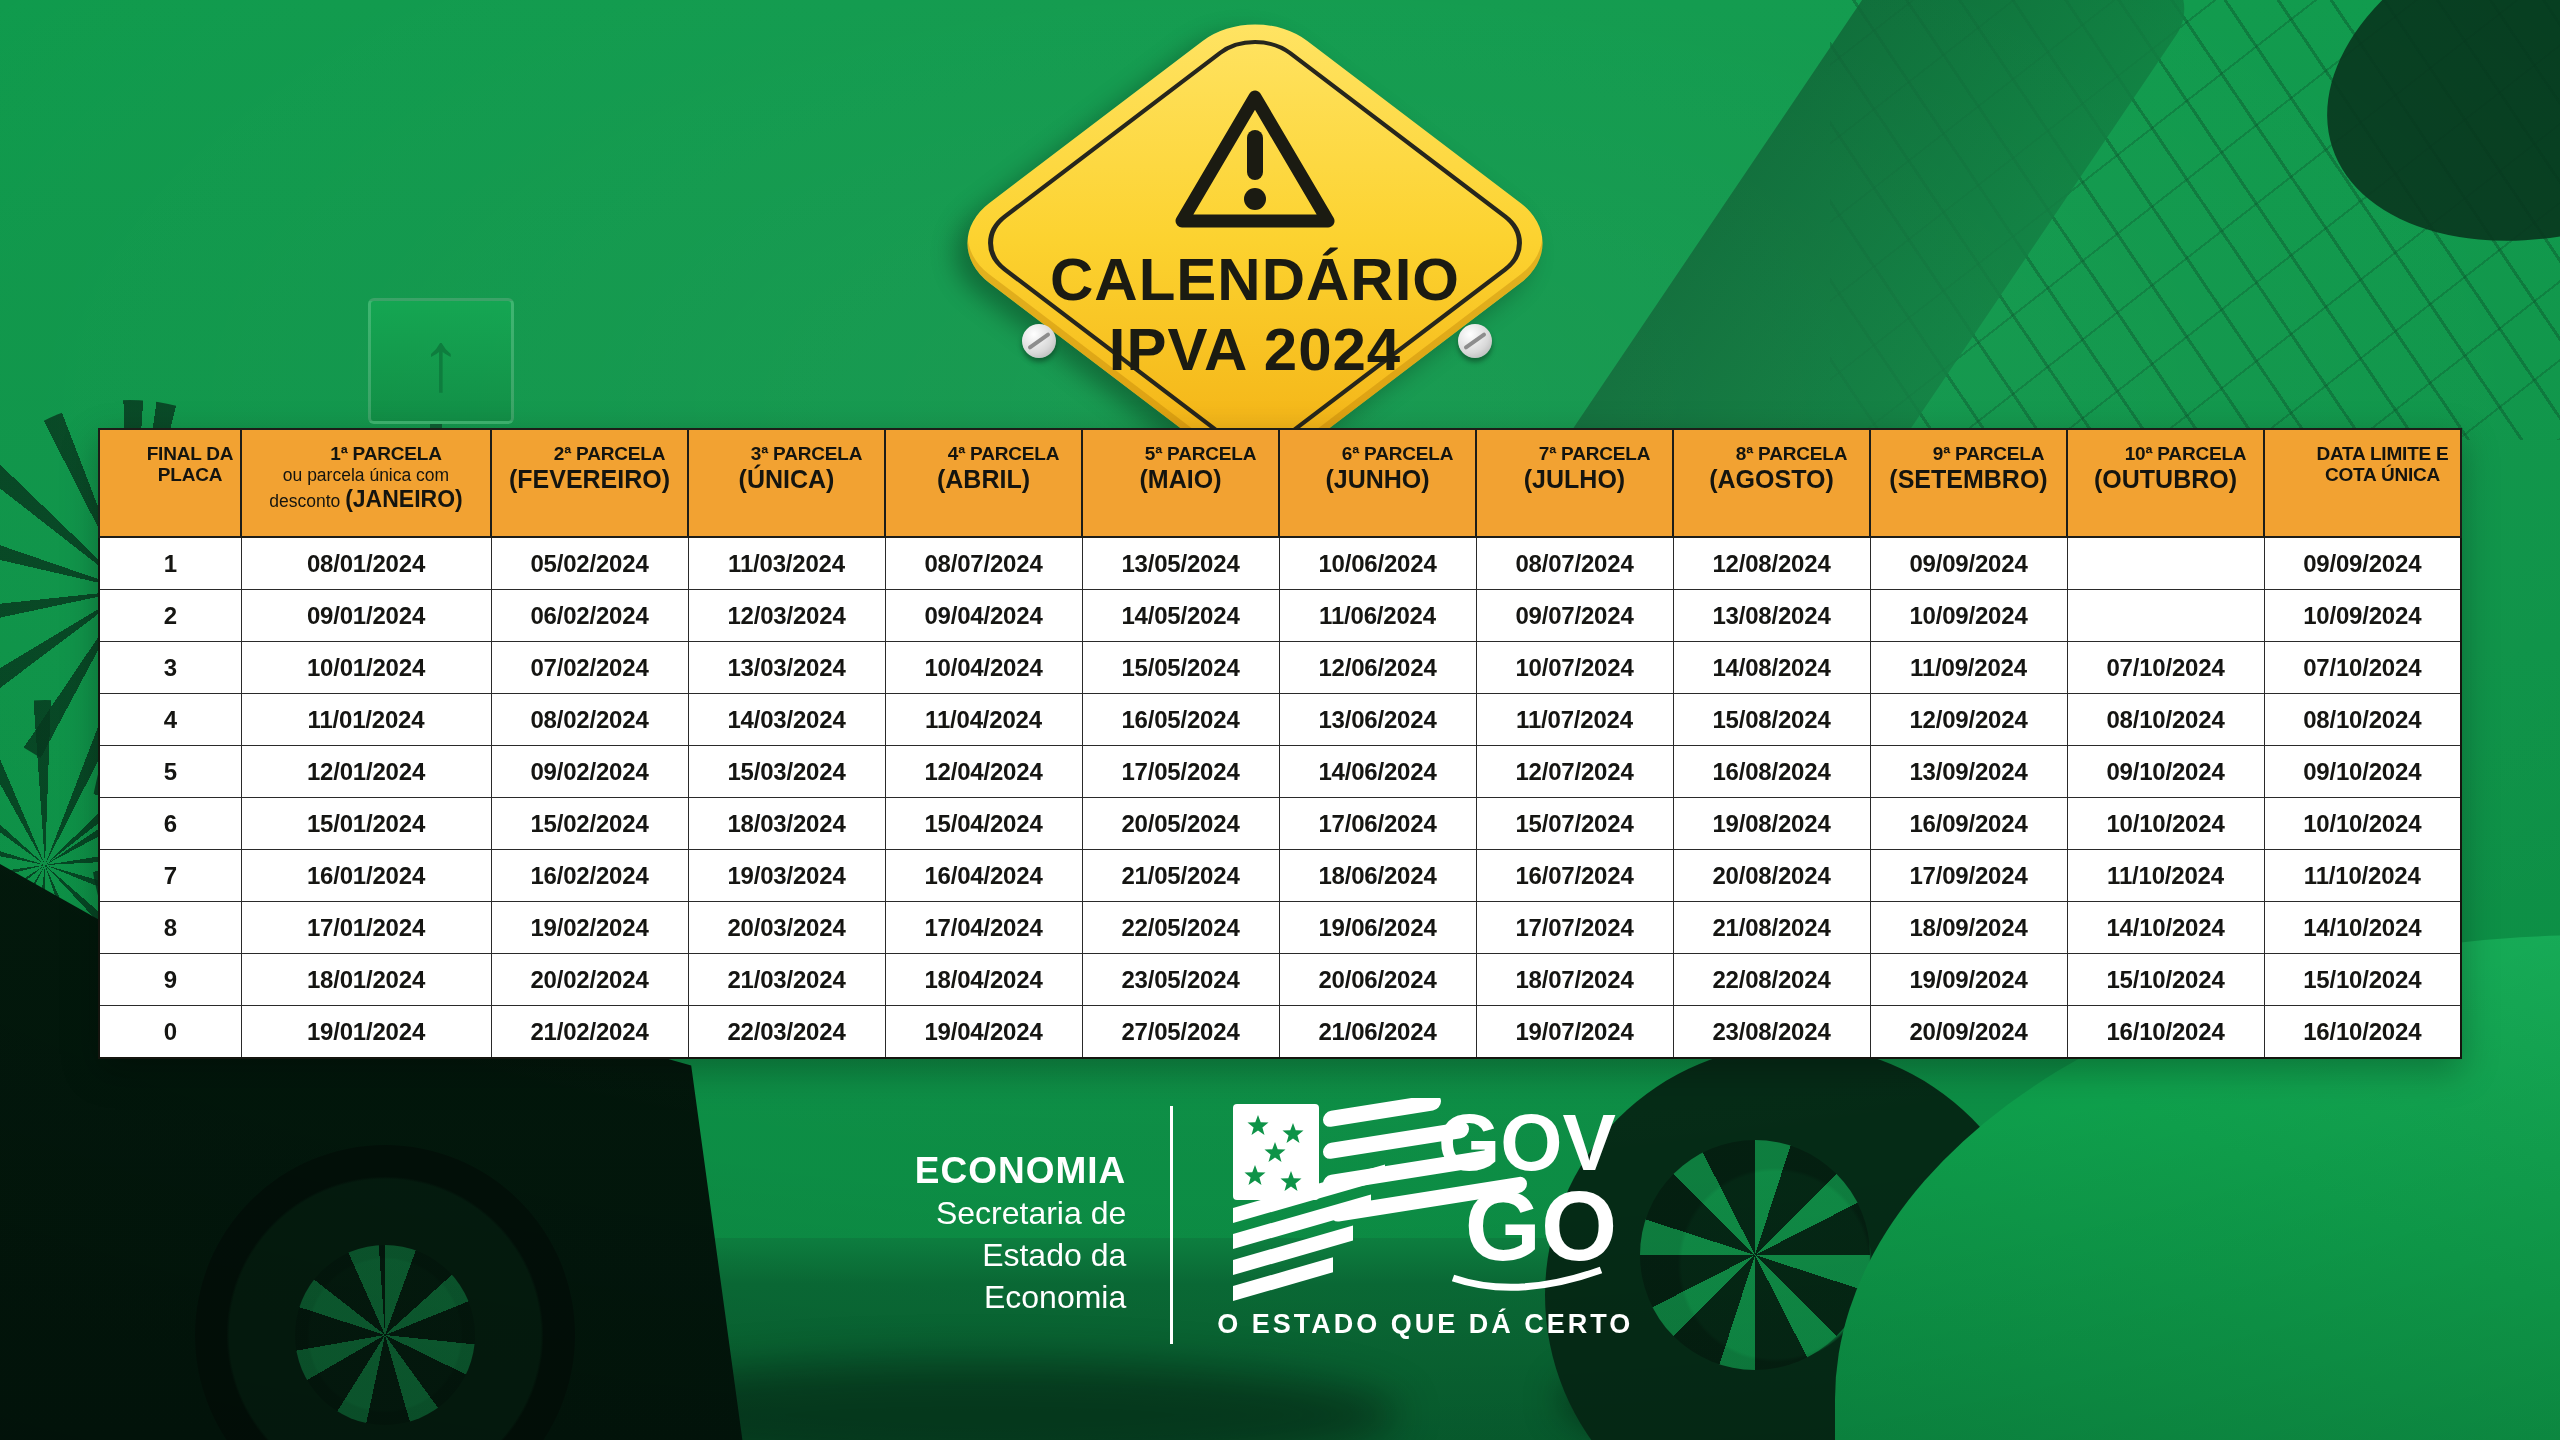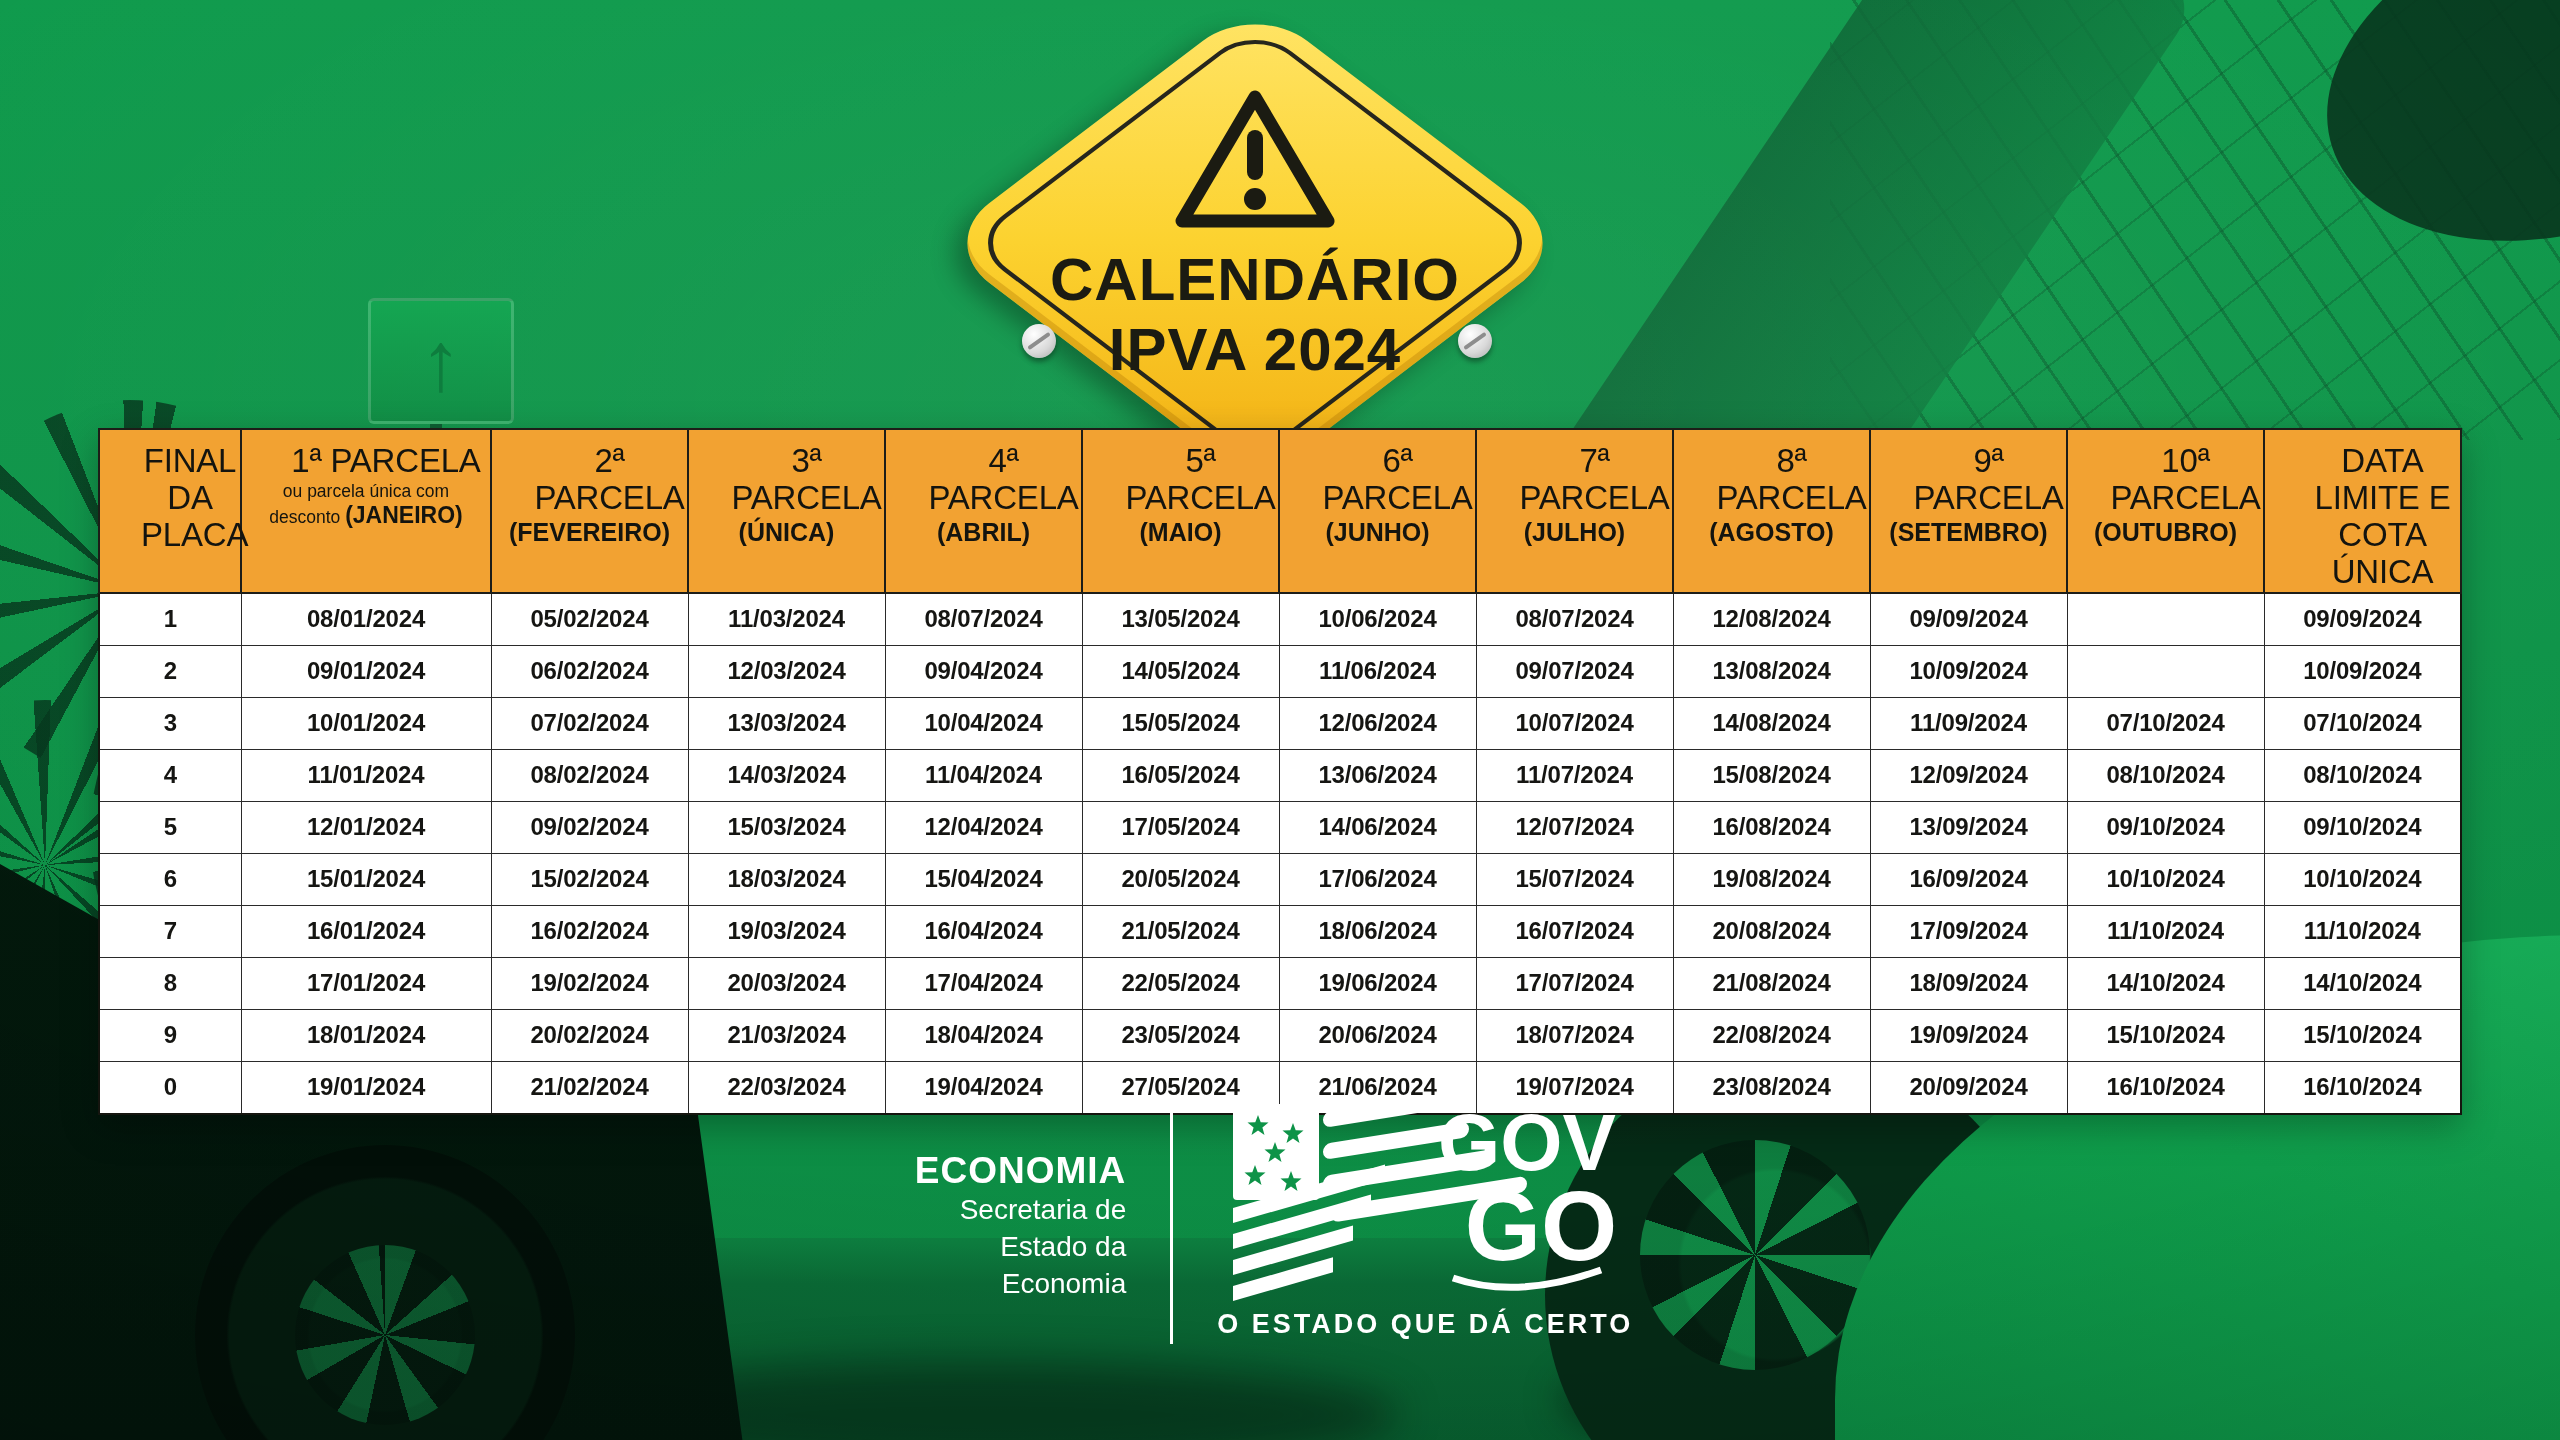--- a/index.html
+++ b/index.html
@@ -43,32 +43,32 @@
   .screw::after{content:"";position:absolute;left:4px;top:15px;width:26px;height:4px;background:#8d8d8d;border-radius:2px;transform:rotate(-35deg);}
   .screw-l{left:92px;top:296px;}
   .screw-r{left:528px;top:296px;}
 
   
   .ipva-table{position:absolute;left:98px;top:428px;width:2364px;z-index:3;border-collapse:collapse;table-layout:fixed;box-shadow:0 12px 34px rgba(0,0,0,.28);}
   .ipva-table col.c-plate{width:142px;}
   .ipva-table col.c-first{width:250px;}
   .ipva-table col.c-std{width:197px;}
   .ipva-table th{background:#f2a232;border:2px solid #1d1d18;height:92px;vertical-align:top;padding-top:13px;color:#14140f;}
-  .h-title{font-size:33px;font-weight:400;line-height:1.12;letter-spacing:-0.2px;padding-left:40px;}
+  .h-title{font-size:19px;font-weight:700;line-height:1.12;letter-spacing:-0.2px;padding-left:40px;}
   .h-month-line{font-size:25px;font-weight:700;margin-top:1px;}
   .h-sub{font-size:17.5px;font-weight:400;line-height:1.2;margin-top:1px;padding:0 6px;}
   .h-sub strong{font-size:23px;font-weight:800;}
   .ipva-table td{background:#ffffff;border:1px solid #2a2a2a;height:49px;text-align:center;vertical-align:middle;font-weight:700;font-size:24px;color:#151512;letter-spacing:-0.2px;}
   .ipva-table{border:2px solid #15150f;}
 
   
   .footer{position:absolute;left:0;right:12px;top:1098px;display:flex;justify-content:center;align-items:flex-start;gap:44px;color:#fff;z-index:3;}
   .org{text-align:right;margin-top:52px;}
   .org-title{font-size:37px;font-weight:800;letter-spacing:1px;}
-  .org-line{font-size:28px;font-weight:400;line-height:1.32;}
+  .org-line{font-size:32px;font-weight:400;line-height:1.32;}
   .divider{width:3px;height:238px;background:#ffffff;margin-top:8px;}
   .gov{display:flex;flex-direction:column;align-items:center;}
   .slogan{font-size:27px;font-weight:700;letter-spacing:3px;margin-top:6px;}
 </style>
 </head>
 <body>
 
 <div class="canvas">
 
   <div class="deco palm palm1"></div>

